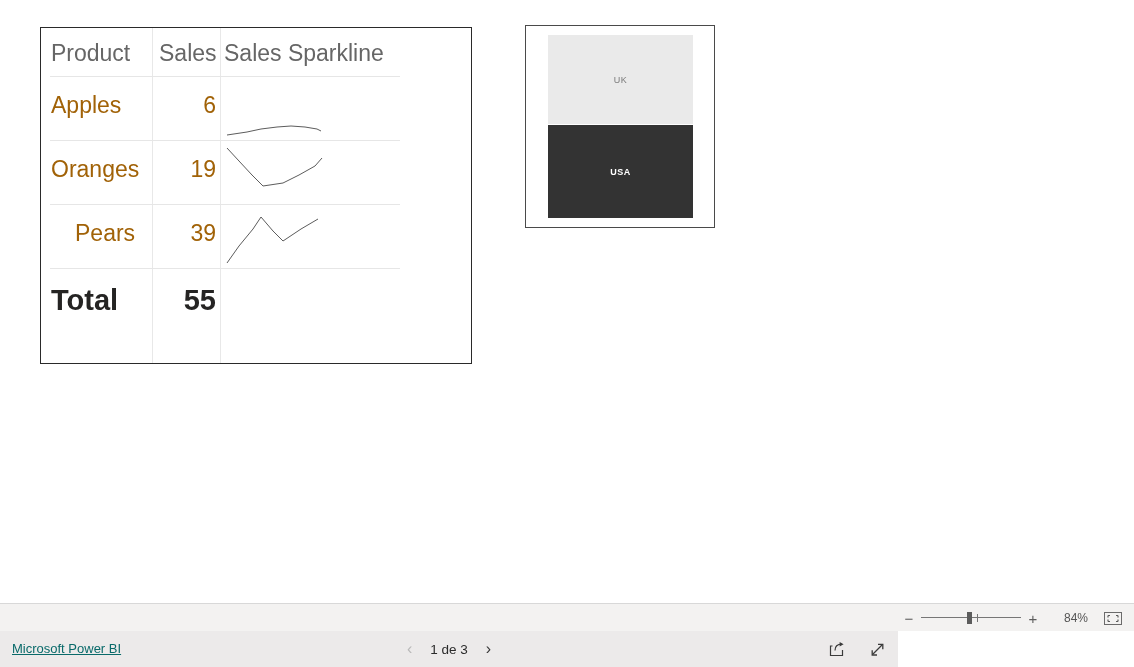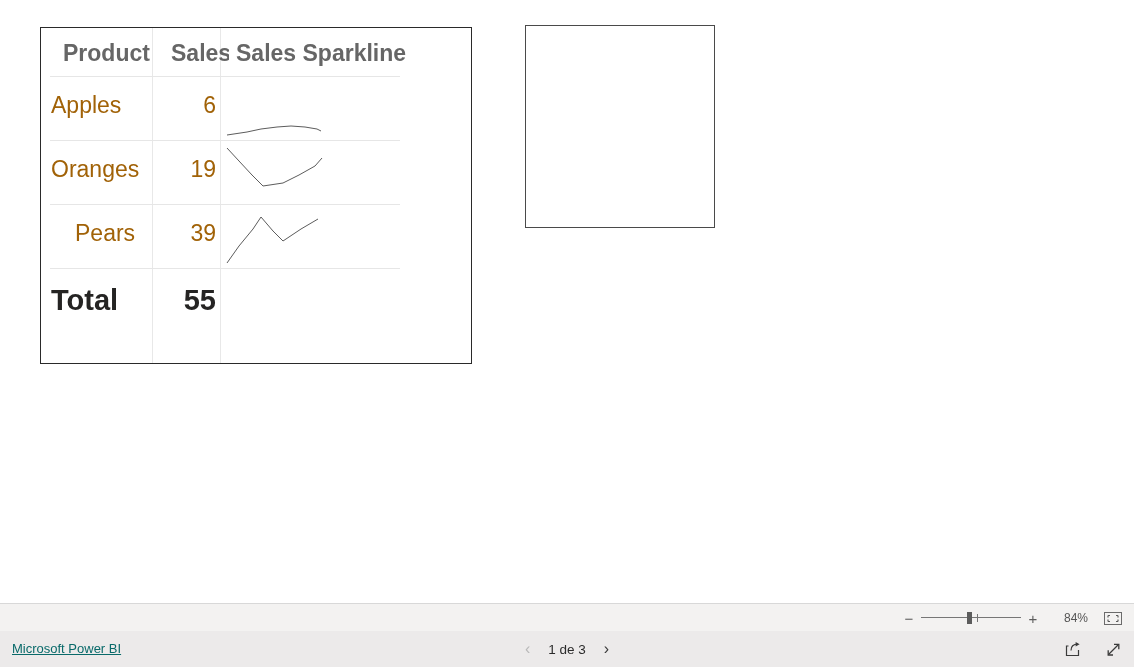--- a/index.html
+++ b/index.html
@@ -56,22 +56,21 @@
   }
   .tcell {
     position: absolute;
     box-sizing: border-box;
     white-space: nowrap;
     overflow: hidden;
   }
   .tcell.header {
     color: #666666;
     font-size: 23px;
-    font-weight: 700;
-    margin-left: 12px;
+    font-weight: 400;
   }
   .tcell.body {
     color: #a16207;
     font-size: 23px;
     font-weight: 400;
   }
   .tcell.total {
     color: #252423;
     font-size: 29px;
     font-weight: bold;
@@ -180,21 +179,21 @@
     height: 20px;
     display: flex;
     align-items: center;
     justify-content: center;
   }
 
   #footer-bar {
     position: absolute;
     left: 0;
     top: 631px;
-    width: 1134px;
+    width: 898px;
     height: 36px;
     background: #eceaea;
     box-sizing: border-box;
   }
   #powerbi-link {
     position: absolute;
     left: 12px;
     top: 10px;
     font-size: 13px;
     color: #096a6a;
@@ -278,20 +277,26 @@
       </div>
 
       <div class="tcell total left" style="left:10px; top:256px; width:96px;">Total</div>
       <div class="tcell total right" style="left:118px; top:256px; width:57px;">55</div>
       <div class="sparkcell" style="left:184px; top:241px; width:215px; height:63px;"></div>
 
     </div>
   </div>
 
   <div id="treemap-visual">
+    <div class="tm-node" style="left:22px; top:9px; width:145px; height:89px; background:#eaeaea;">
+      <span class="tm-label" style="color:#7a7a7a;">UK</span>
+    </div>
+    <div class="tm-node" style="left:22px; top:99px; width:145px; height:93px; background:#333333;">
+      <span class="tm-label" style="color:#ffffff; font-weight:bold;">USA</span>
+    </div>
   </div>
 
 </div>
 
 <div id="zoom-bar">
   <div id="zoom-controls">
 
     <div class="zoom-minus">−</div>
 
     <div id="zoom-slider">

